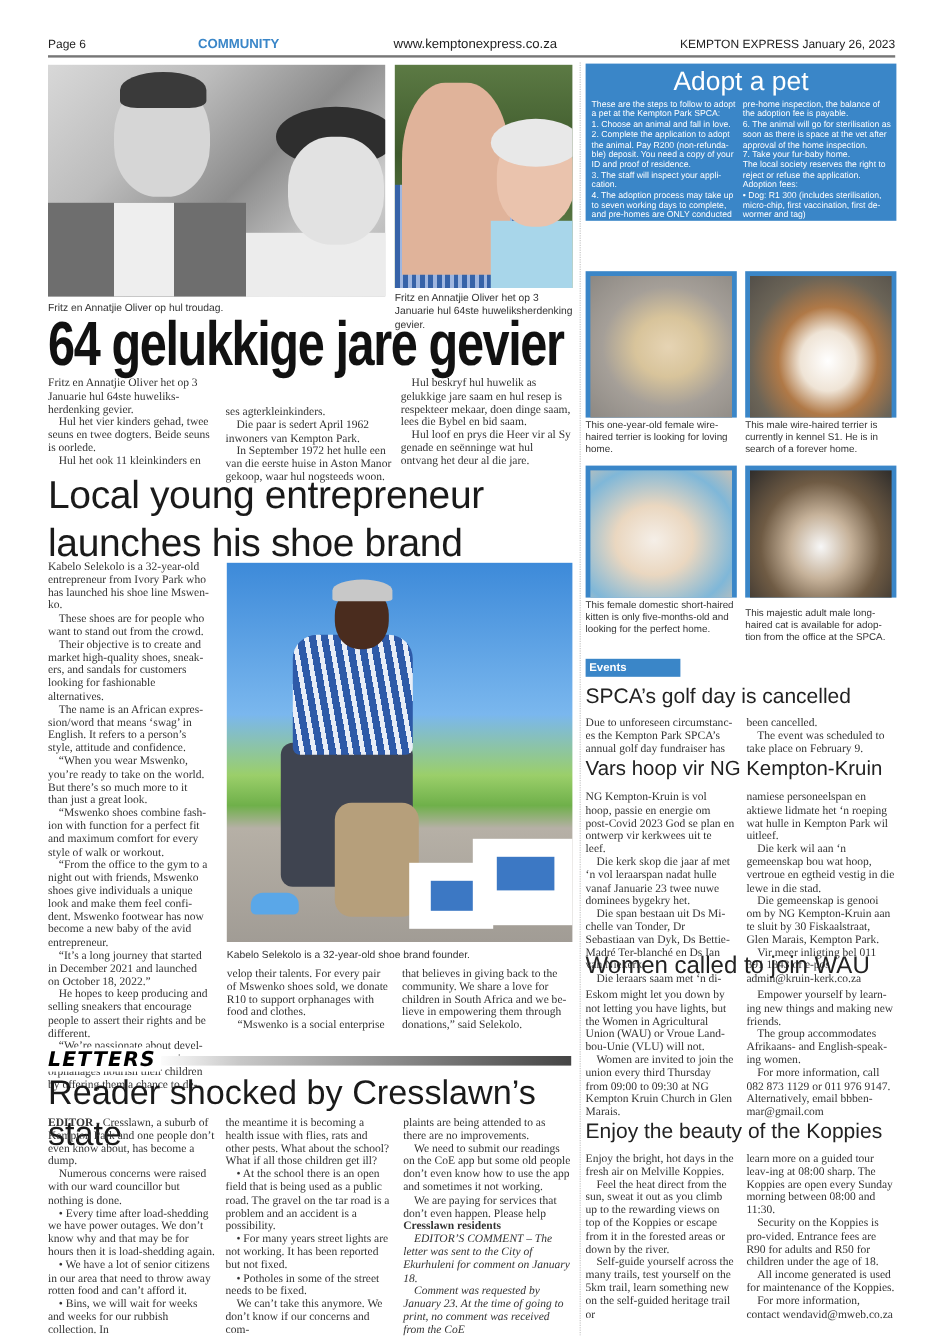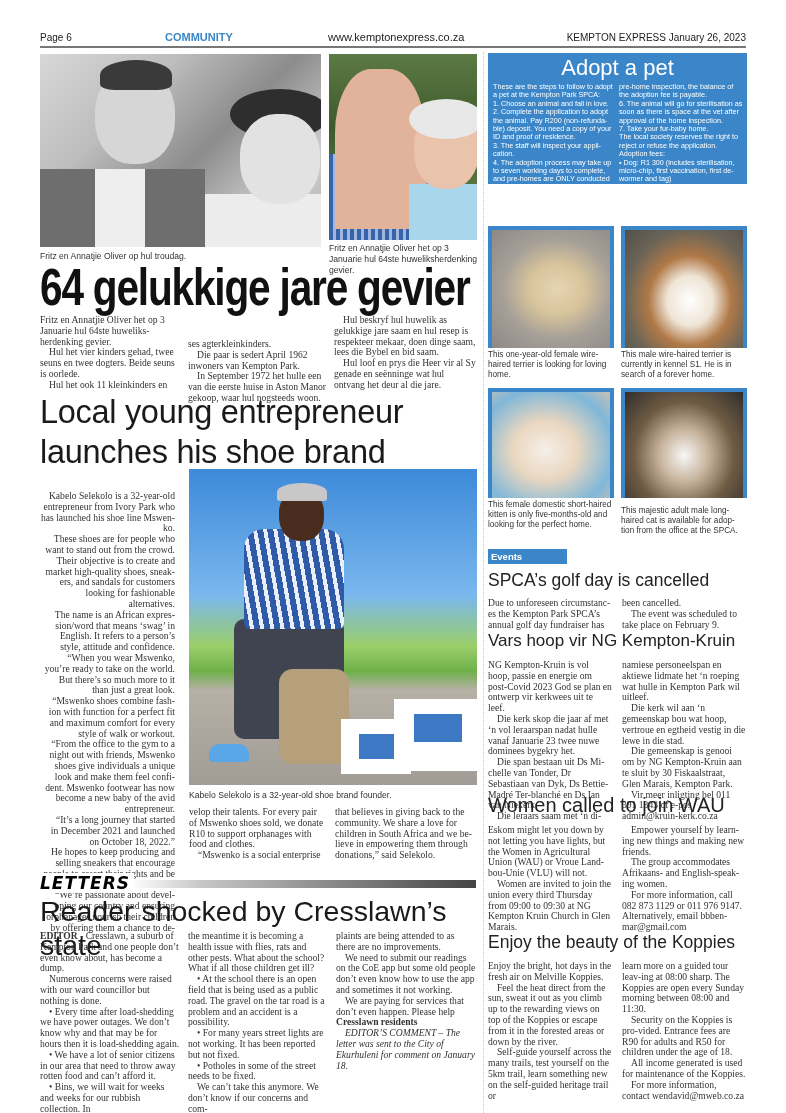--- a/index.html
+++ b/index.html
@@ -127,21 +127,21 @@
   <p class="ind">Die paar is sedert April 1962 inwoners van Kempton Park.</p>
   <p class="ind">In September 1972 het hulle een van die eerste huise in Aston Manor gekoop, waar hul nogsteeds woon.</p>
 </div>
 <div class="abs body-text" style="left:334px;top:315px;width:142px;">
   <p class="ind">Hul beskryf hul huwelik as gelukkige jare saam en hul resep is respekteer mekaar, doen dinge saam, lees die Bybel en bid saam.</p>
   <p class="ind">Hul loof en prys die Heer vir al Sy genade en seënninge wat hul ontvang het deur al die jare.</p>
 </div>
 
 <div class="abs headline-local">Local young entrepreneur launches his shoe brand</div>
 
-<div class="abs body-text" style="left:40px;top:491px;width:135px;text-align:right;">
+<div class="abs body-text" style="left:40px;top:468px;width:135px;">
   <p>Kabelo Selekolo is a 32-year-old entrepreneur from Ivory Park who has launched his shoe line Mswen-ko.</p>
   <p class="ind">These shoes are for people who want to stand out from the crowd.</p>
   <p class="ind">Their objective is to create and market high-quality shoes, sneak-ers, and sandals for customers looking for fashionable alternatives.</p>
   <p class="ind">The name is an African expres-sion/word that means ‘swag’ in English. It refers to a person’s style, attitude and confidence.</p>
   <p class="ind">“When you wear Mswenko, you’re ready to take on the world. But there’s so much more to it than just a great look.</p>
   <p class="ind">“Mswenko shoes combine fash-ion with function for a perfect fit and maximum comfort for every style of walk or workout.</p>
   <p class="ind">“From the office to the gym to a night out with friends, Mswenko shoes give individuals a unique look and make them feel confi-dent. Mswenko footwear has now become a new baby of the avid entrepreneur.</p>
   <p class="ind">“It’s a long journey that started in December 2021 and launched on October 18, 2022.”</p>
   <p class="ind">He hopes to keep producing and selling sneakers that encourage people to assert their rights and be different.</p>
   <p class="ind">“We’re passionate about devel-oping our country and ensuring orphanages nourish their children by offering them a chance to de-</p>
@@ -186,20 +186,21 @@
   <p class="ind">• For many years street lights are not working. It has been reported but not fixed.</p>
   <p class="ind">• Potholes in some of the street needs to be fixed.</p>
   <p class="ind">We can’t take this anymore. We don’t know if our concerns and com-</p>
 </div>
 <div class="abs body-text" style="left:336px;top:931px;width:140px;">
   <p>plaints are being attended to as there are no improvements.</p>
   <p class="ind">We need to submit our readings on the CoE app but some old people don’t even know how to use the app and sometimes it not working.</p>
   <p class="ind">We are paying for services that don’t even happen. Please help</p>
   <p style="font-weight:bold;">Cresslawn residents</p>
   <p class="ind" style="font-style:italic;">EDITOR’S COMMENT – The letter was sent to the City of Ekurhuleni for comment on January 18.</p>
+  <p class="ind" style="font-style:italic;">Comment was requested by January 23. At the time of going to print, no comment was received from the CoE</p>
 </div>
 
 <div class="abs vdivider"></div>
 
 <div class="abs adopt-box">
   <div class="adopt-title">Adopt a pet</div>
   <div class="adopt-col" style="left:5px;white-space:pre-line;">These are the steps to follow to adopt a pet at the Kempton Park SPCA:
 1. Choose an animal and fall in love.
 2. Complete the application to adopt the animal. Pay R200 (non-refunda-ble) deposit. You need a copy of your ID and proof of residence.
 3. The staff will inspect your appli-cation.

